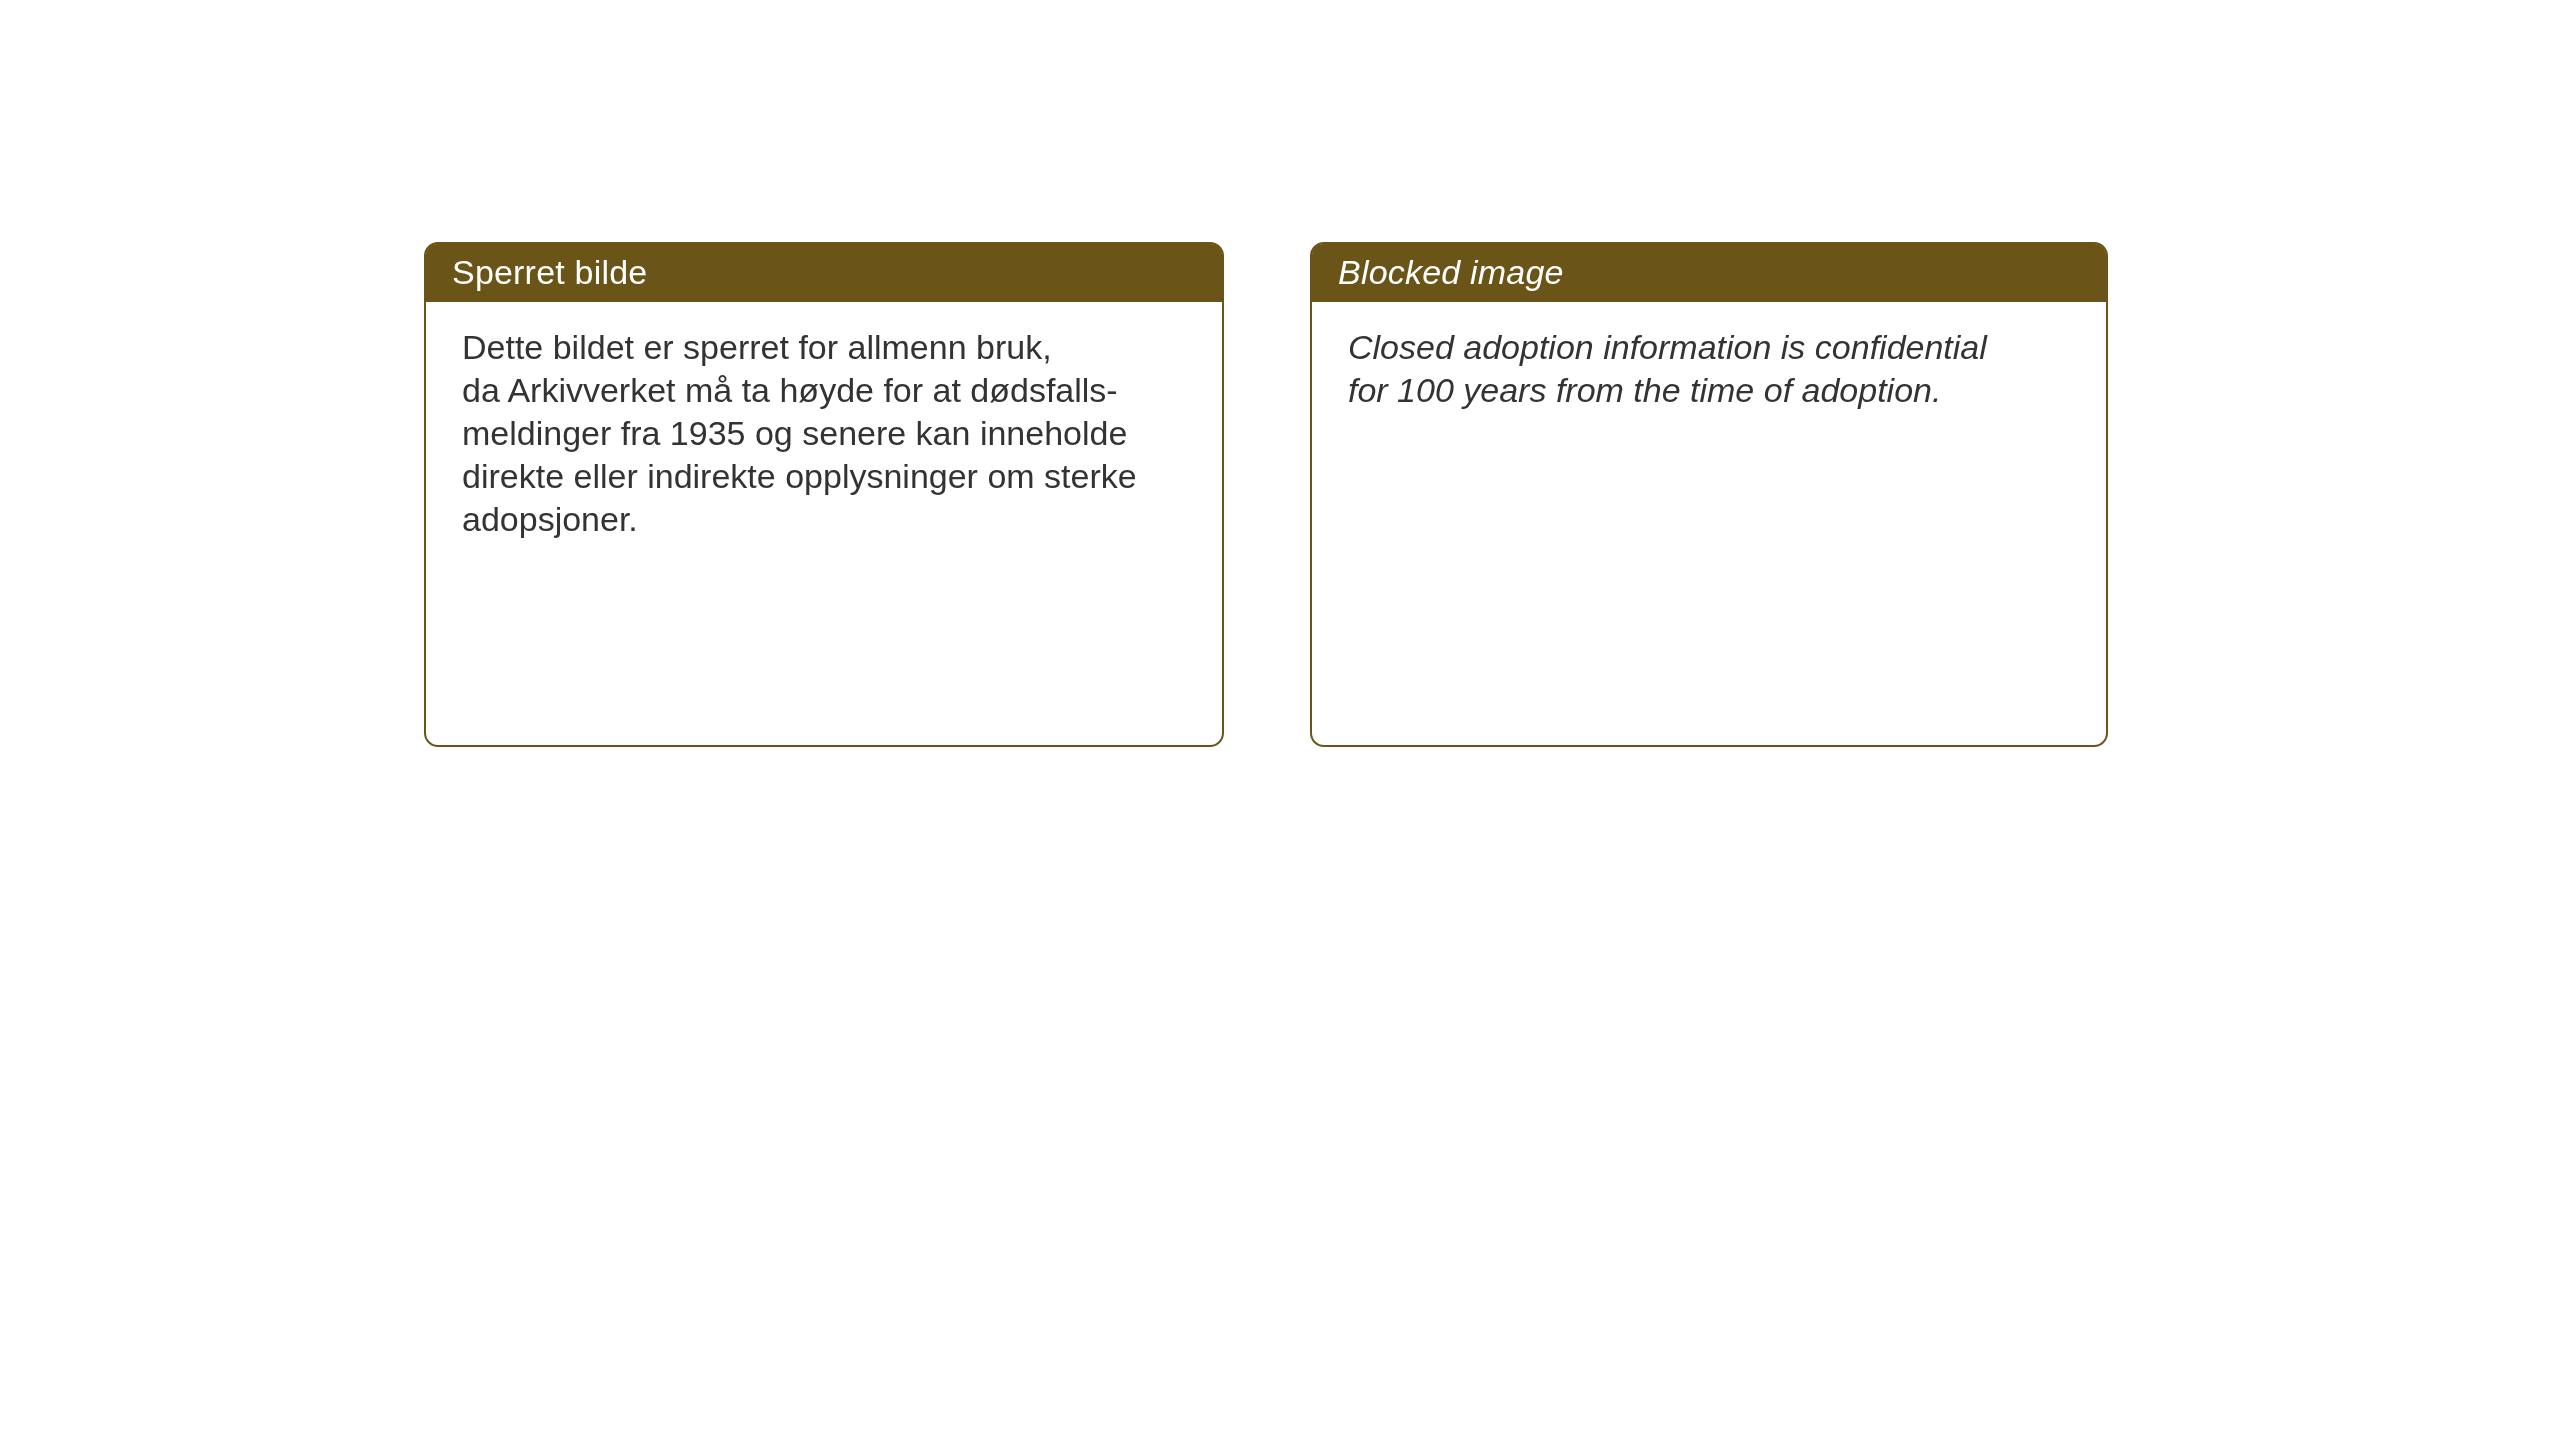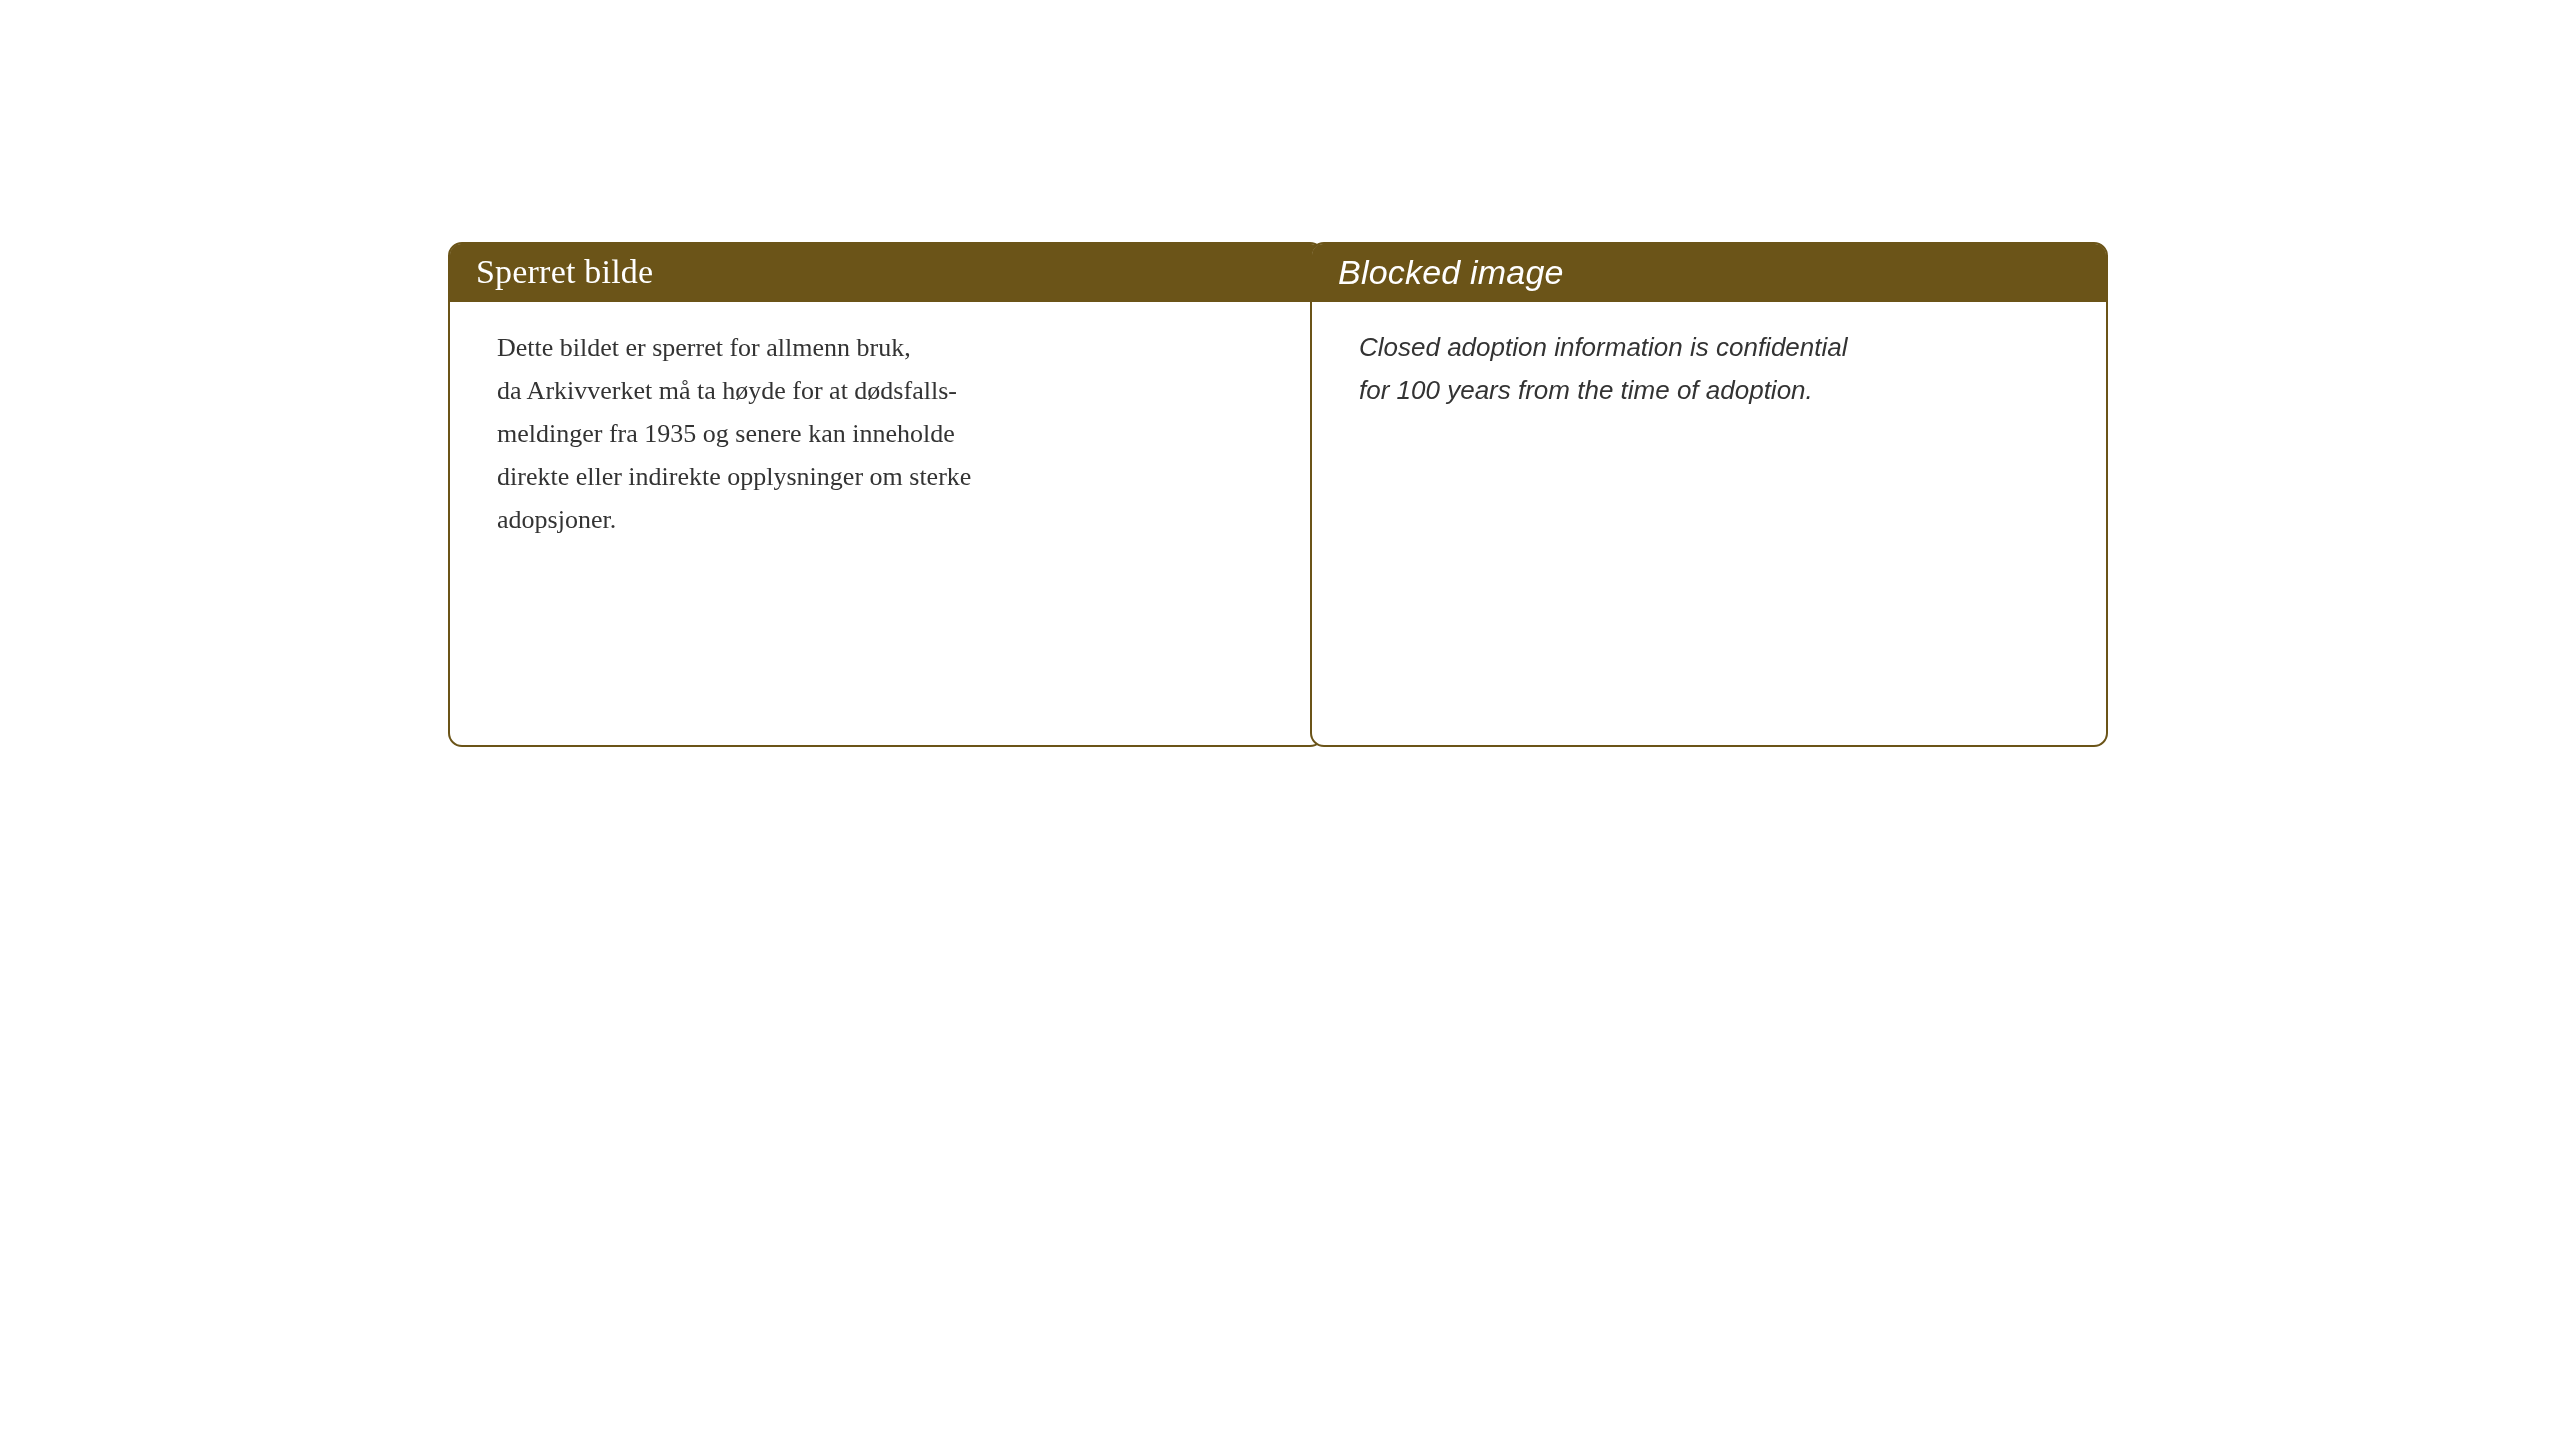--- a/index.html
+++ b/index.html
@@ -18,41 +18,41 @@
   }
   .stage { position: relative; width: 2560px; height: 1440px; }
   .card {
     position: absolute;
     top: 242px;
     height: 505px;
     background: #ffffff;
     border: 2px solid var(--border);
     border-radius: 14px;
   }
-  .card-left  { left: 448px;  width: 876px; font-family: Liberation Serif, serif; }
+  .card-left  { left: 424px;  width: 800px; }
   .card-right { left: 1310px; width: 798px; font-style: italic; }
   .card-header {
     height: 58px;
     background: var(--header_bg);
     border-radius: 11px 11px 0 0;
     display: flex;
     align-items: center;
     padding-left: 26px;
   }
   .card-title {
     color: var(--title_text);
     font-size: 34px;
     line-height: 1;
     letter-spacing: 0.2px;
     transform: translateY(-1px);
   }
   .card-body {
-    padding: 24px 36px 0 47px;
+    padding: 24px 36px 0 36px;
     color: var(--body_text);
-    font-size: 26px;
+    font-size: 34px;
     line-height: 43px;
   }
   .card-body p {
     white-space: pre-line;
     margin: 0 0 43px 0;
   }
 </style>
 </head>
 <body>
 

